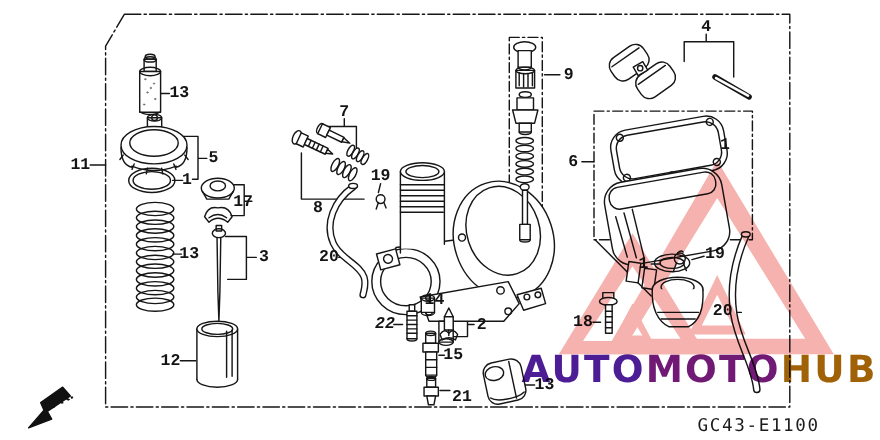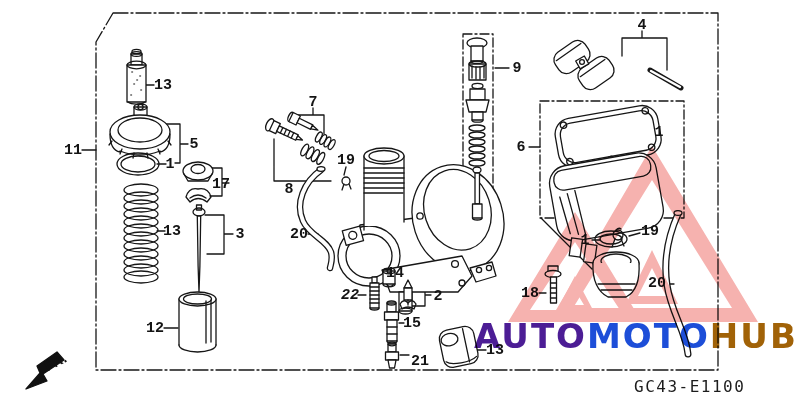--- a/index.html
+++ b/index.html
@@ -360,15 +360,15 @@
 
   <svg class="wm" width="800" height="400" viewBox="0 0 800 400">
     <g fill-rule="evenodd" opacity="0.62">
       <path class="tri" d="M652,146 L758,322 L549,322 Z M652,180 L732,308 L573,308 Z" fill="#f0837e"></path>
       <path class="tri" d="M652,250 L678,304 L626,304 Z M652,268 L666,296 L638,296 Z" fill="#f0837e"></path>
       <path class="tri" d="M575,212 L642,322 L508,322 Z M575,242 L620,310 L530,310 Z" fill="#f0837e"></path>
       <path class="tri" d="M575,276 L593,310 L557,310 Z M575,290 L584,305 L566,305 Z" fill="#f0837e"></path>
     </g>
   </svg>
 
-  <div class="brand"><span style="color: #4c1d95;">AUTO</span><span style="color: #1d4ed8;">MOTO</span><span style="color: #a16207; text-align: right;">HUB</span></div>
+  <div class="brand"><span style="color: #4c1d95;">AUTO</span><span style="color: #701a75;">MOTO</span><span style="color: #a16207; text-align: right;">HUB</span></div>
 
 </div>
 
 </body></html>

